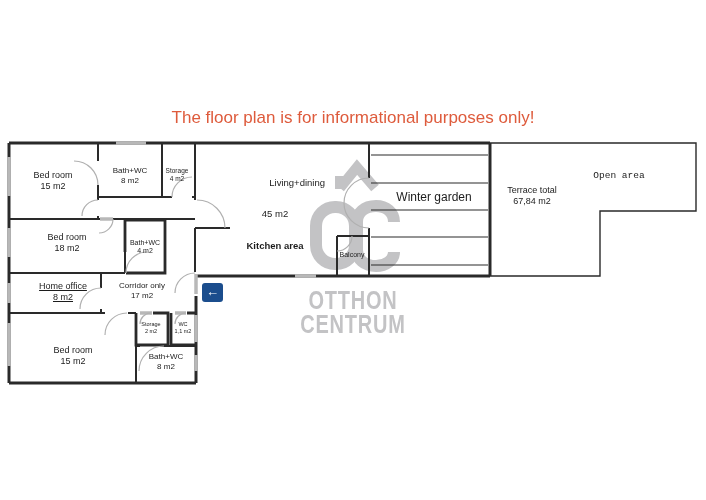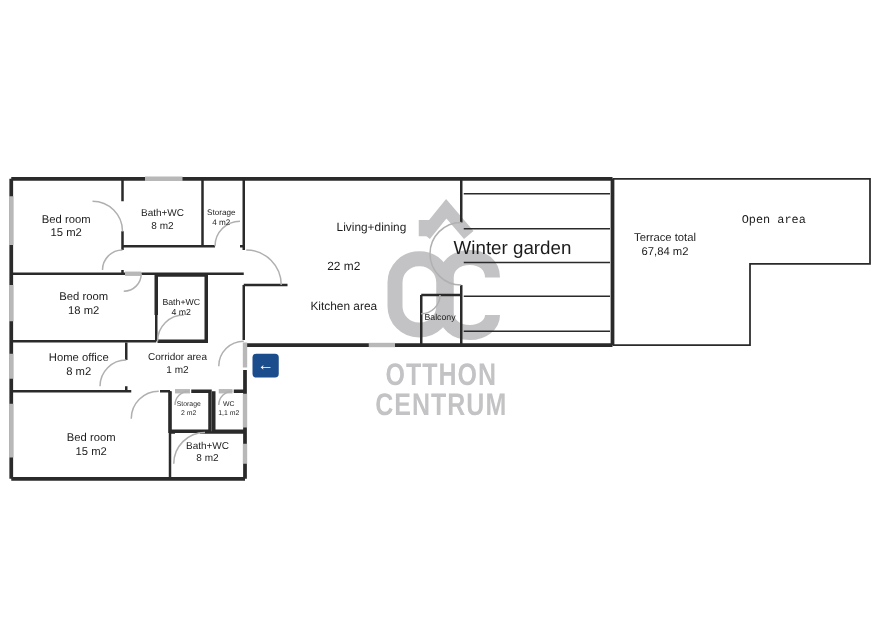--- a/index.html
+++ b/index.html
@@ -14,20 +14,21 @@
   .lbl span{display:block;}
   #entrance{position:absolute;left:202px;top:283px;width:21px;height:19px;background:#1b4d8d;
           border-radius:3px;color:#ffffff;font-size:13px;font-weight:bold;line-height:18px;
           text-align:center;}
 </style>
 </head>
 <body>
 
 <div id="canvas">
 
+  <div id="disclaimer">The floor plan is for informational purposes only!</div>
 
   <svg width="706" height="500" viewBox="0 0 706 500">
     <g>
       <polyline points="340,188 357,167 375,188" fill="none" stroke="#c3c3c5" stroke-width="10"></polyline>
       <rect x="335" y="176" width="9" height="13" fill="#c3c3c5"></rect>
     </g>
     <g>
       <rect x="316" y="207" width="39" height="57" rx="19" fill="none" stroke="#c3c3c5" stroke-width="12"></rect>
       <path d="M 394 222 C 394 212 386 206 376 206 C 364 206 357 213 357 222 L 357 250 C 357 259 364 266 376 266 C 386 266 394 260 394 252" fill="none" stroke="#c3c3c5" stroke-width="12"></path>
     </g>
@@ -126,50 +127,50 @@
     <span>8 m2</span>
   </div>
   <div class="lbl" style="left:152px;top:167px;width:50px;font-size:6.5px;">
     <span>Storage</span>
     <span>4 m2</span>
   </div>
   <div class="lbl" style="left:225px;top:177px;width:100px;font-size:9.5px;text-align:right;">
     <span>Living+dining</span>
   </div>
   <div class="lbl" style="left:225px;top:208px;width:100px;font-size:9.5px;">
-    <span>22 m2</span>
+    <span>45 m2</span>
   </div>
-  <div class="lbl" style="left:225px;top:240px;width:100px;font-size:9.5px;">
+  <div class="lbl" style="left:225px;top:240px;width:100px;font-size:9.5px;font-weight:bold;">
     <span>Kitchen area</span>
   </div>
-  <div class="lbl" style="left:360px;top:190px;width:100px;font-size:15px;">
+  <div class="lbl" style="left:384px;top:190px;width:100px;font-size:12px;">
     <span>Winter garden</span>
   </div>
   <div class="lbl" style="left:482px;top:185px;width:100px;font-size:9px;">
     <span>Terrace total</span>
     <span>67,84 m2</span>
   </div>
   <div class="lbl" style="left:569px;top:170px;width:100px;font-size:9.5px;font-family:Liberation Mono, monospace;">
     <span>Open area</span>
   </div>
   <div class="lbl" style="left:17px;top:232px;width:100px;font-size:9px;">
     <span>Bed room</span>
     <span>18 m2</span>
   </div>
   <div class="lbl" style="left:120px;top:239px;width:50px;font-size:7px;">
     <span>Bath+WC</span>
     <span>4 m2</span>
   </div>
-  <div class="lbl" style="left:13px;top:281px;width:100px;font-size:9px;">
+  <div class="lbl" style="left:13px;top:281px;width:100px;font-size:9px;text-decoration:underline;">
     <span>Home office</span>
     <span>8 m2</span>
   </div>
   <div class="lbl" style="left:102px;top:281px;width:80px;font-size:8px;">
-    <span>Corridor area</span>
-    <span>1 m2</span>
+    <span>Corridor only</span>
+    <span>17 m2</span>
   </div>
   <div class="lbl" style="left:131px;top:321px;width:40px;font-size:5.5px;">
     <span>Storage</span>
     <span>2 m2</span>
   </div>
   <div class="lbl" style="left:163px;top:321px;width:40px;font-size:5.5px;">
     <span>WC</span>
     <span>1,1 m2</span>
   </div>
   <div class="lbl" style="left:23px;top:345px;width:100px;font-size:9px;">

